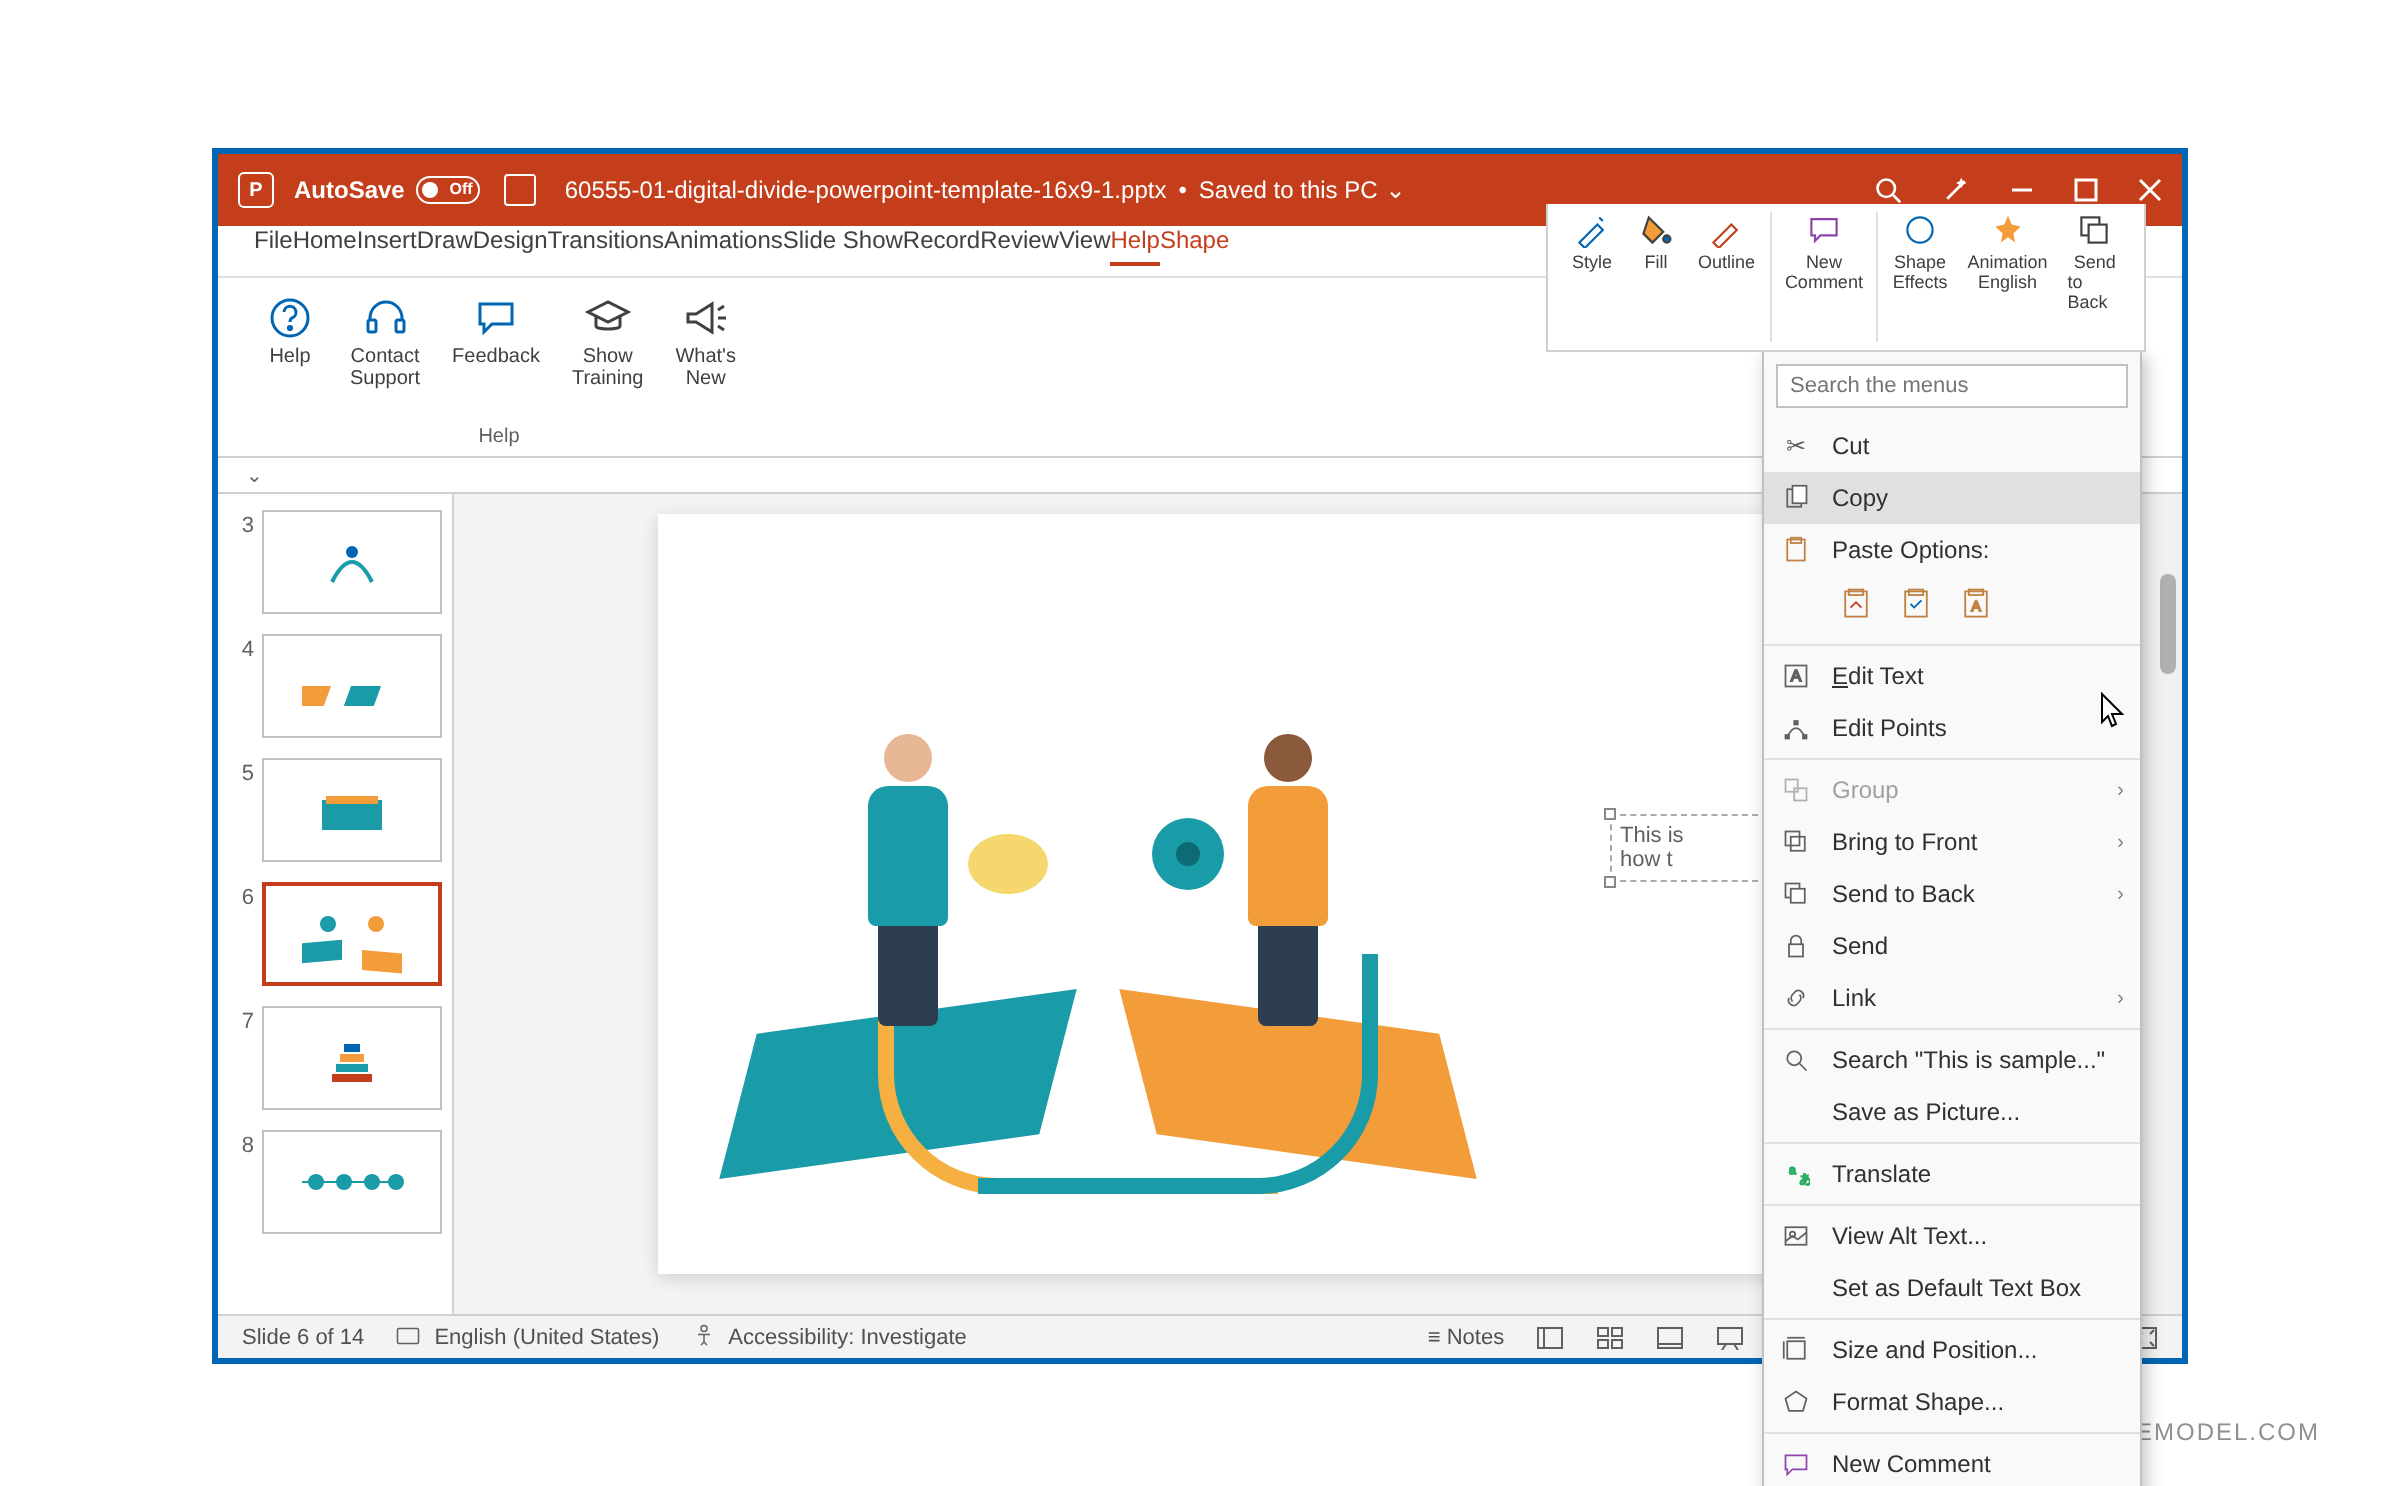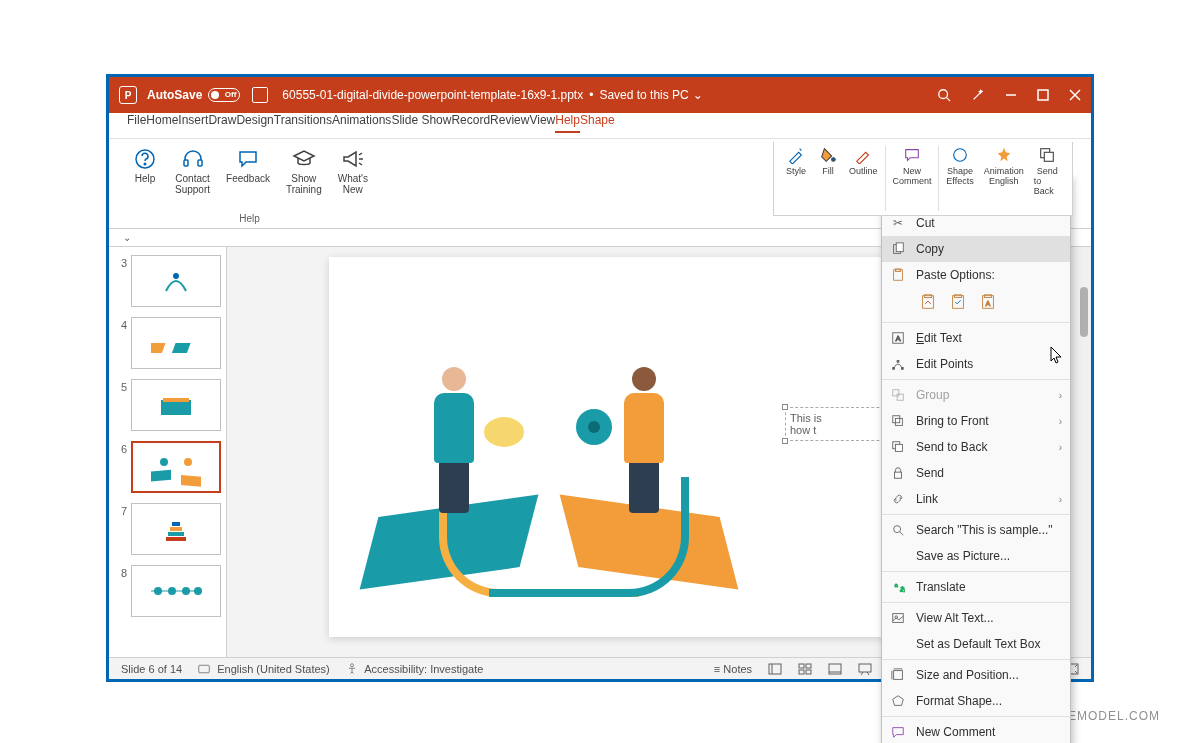--- a/index.html
+++ b/index.html
@@ -39,35 +39,35 @@
 .platform2 { position: absolute; right: 0; bottom: 20px; width: 160px; height: 70px; background: #f39c3a; transform: skewY(8deg) skewX(15deg); }
 .person { position: absolute; width: 70px; height: 160px; }
 .person1 { left: 50px; bottom: 70px; }
 .person2 { right: 50px; bottom: 70px; }
 .phead { width: 24px; height: 24px; border-radius: 50%; margin: 0 auto; }
 .pbody { width: 40px; height: 70px; margin: 2px auto 0; border-radius: 10px 10px 4px 4px; }
 .plegs { width: 30px; height: 50px; background: #2c3e50; margin: 0 auto; border-radius: 0 0 4px 4px; }
 .cable { position: absolute; width: 200px; height: 120px; border: 8px solid #f5b041; border-top: none; border-right: none; border-radius: 0 0 0 60px; bottom: 0; left: 70px; }
 .cable2 { position: absolute; width: 200px; height: 120px; border: 8px solid #1a9ba8; border-top: none; border-left: none; border-radius: 0 0 60px 0; bottom: 0; right: 40px; }
 .slide-title { position: absolute; right: 50px; top: 100px; font-size: 24px; font-weight: bold; color: #1a9ba8; letter-spacing: 2px; }
-.slide-text { position: absolute; right: 64px; top: 150px; font-size: 11px; color: #606060; width: 140px; border: 1px dashed #aaa; padding: 4px; }
+.slide-text { position: absolute; right: 44px; top: 150px; font-size: 11px; color: #606060; width: 140px; border: 1px dashed #aaa; padding: 4px; }
 .slide-text-handle { width: 6px; height: 6px; border: 1px solid #888; background: #fff; position: absolute; }
 .context-menu { position: absolute; top: 98px; right: 20px; width: 190px; background: #f9f9f9; border: 1px solid #c0c0c0; box-shadow: 2px 3px 8px rgba(0,0,0,0.25); font-size: 12px; z-index: 100; }
 .cm-search { margin: 6px; }
 .cm-search input { width: 100%; padding: 4px 6px; font-size: 11px; border: 1px solid #c0c0c0; background: #fff; }
 .cm-item { display: flex; align-items: center; padding: 5px 8px; gap: 10px; cursor: pointer; color: #303030;}
 .cm-item:hover, .cm-item.hover { background: #e0e0e0; }
 .cm-item.disabled { color: #a0a0a0; }
 .cm-ico { width: 16px; height: 16px; display: flex; align-items: center; justify-content: center; color: #606060; flex-shrink: 0; }
 .cm-label { flex: 1; }
 .cm-arrow { color: #808080; font-size: 10px; }
 .cm-paste-row { display: flex; gap: 6px; padding: 2px 8px 6px 34px; }
 .cm-paste-opt { width: 24px; height: 24px; border: 1px solid transparent; display: flex; align-items: center; justify-content: center; cursor: pointer; }
 .cm-sep { height: 1px; background: #e0e0e0; margin: 2px 0; }
-.mini-ribbon { position: absolute; top: -74px; right: -3px; height: 74px; width: 300px; background: #fff; border: 1px solid #d0d0d0; border-top: none; display: flex; padding: 0 6px; z-index: 99; margin-top: 40px; }
+.mini-ribbon { position: absolute; top: -74px; right: -3px; height: 74px; width: 300px; background: #fff; border: 1px solid #d0d0d0; border-top: none; display: flex; padding: 0 6px; z-index: 99; }
 .mini-ribbon .ribbon-btn { font-size: 9px; padding: 2px 5px; }
 .mini-ribbon .ribbon-btn .ico { width: 22px; height: 22px; }
 .mini-ribbon-sep { width: 1px; background: #e0e0e0; margin: 4px 2px; }
 .statusbar { height: 22px; background: #f3f3f3; border-top: 1px solid #d0d0d0; display: flex; align-items: center; padding: 0 12px; font-size: 11px; color: #505050; gap: 16px; }
 .statusbar .spacer { flex: 1; }
 .zoom-slider { width: 80px; height: 3px; background: #c0c0c0; position: relative; }
 .zoom-slider::after { content: ''; width: 6px; height: 10px; background: #808080; position: absolute; left: 48px; top: -4px; }
 .vscroll { position: absolute; right: 0; top: 0; bottom: 0; width: 14px; background: #f0f0f0; }
 .vscroll-thumb { width: 8px; height: 50px; background: #b0b0b0; border-radius: 4px; margin: 40px auto 0; }
 .watermark { position: absolute; bottom: 20px; right: 40px; font-size: 12px; letter-spacing: 1px; color: #909090; font-weight: 500;}

